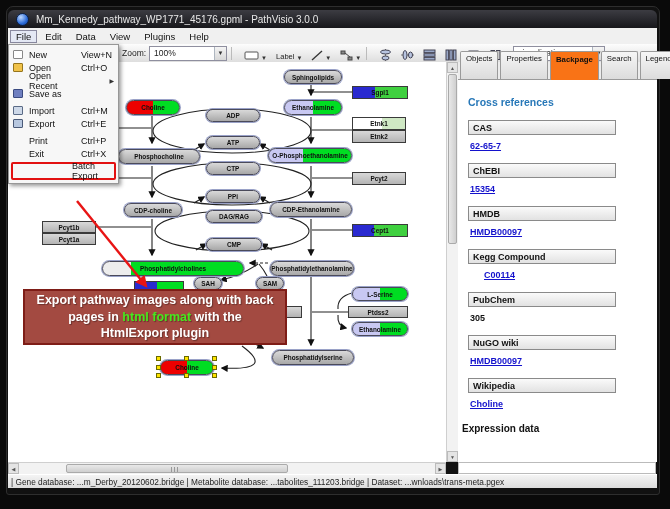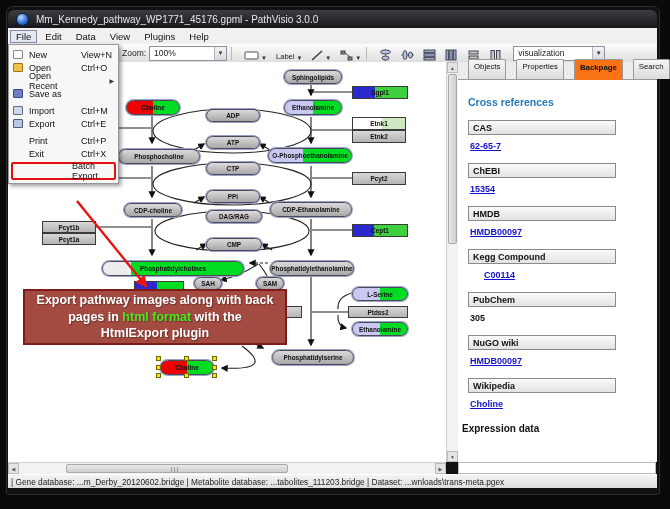--- a/index.html
+++ b/index.html
@@ -29,21 +29,21 @@
   #vscroll .thumb{position:absolute;left:1px;top:12px;width:9px;height:170px;background:linear-gradient(90deg,#e8e8e8,#cfcfcf);border:1px solid #aaa;border-radius:2px;box-sizing:border-box;}
   
   #hscroll{position:absolute;left:8px;top:462px;width:438px;height:12px;background:#f2f2f2;border-top:1px solid #cfcfcf;}
   #hscroll .sb-arrow{position:absolute;top:0;width:11px;height:11px;background:#e4e4e4;border:1px solid #bbb;box-sizing:border-box;font-size:5px;color:#555;display:flex;align-items:center;justify-content:center;}
   #hscroll .thumb{position:absolute;left:58px;top:1px;width:222px;height:9px;background:linear-gradient(#e9e9e9,#cfcfcf);border:1px solid #aaa;border-radius:2px;box-sizing:border-box;}
   #hscroll .grip{position:absolute;left:104px;top:2px;width:8px;height:5px;background:repeating-linear-gradient(90deg,#999 0 1px,transparent 1px 3px);}
   #sidebar-bottom{position:absolute;left:458px;top:462px;width:198px;height:12px;background:#fff;border:1px solid #bbb;box-sizing:border-box;}
   
   #sidebar{position:absolute;left:458px;top:62px;width:199px;height:400px;background:#fff;}
   #tabstrip{position:absolute;left:0;top:0;width:199px;height:17px;background:#ececec;border-bottom:1px solid #9a9a9a;display:flex;align-items:flex-end;font-size:7.8px;color:#111;}
-  .tab{padding:2px 5px 8px 5px;border:1px solid #9a9a9a;border-bottom:none;background:linear-gradient(#f6f6f6,#dcdcdc);margin-left:10px;border-radius:2px 2px 0 0;white-space:nowrap;}
+  .tab{padding:2px 5px 16px 5px;border:1px solid #9a9a9a;border-bottom:none;background:linear-gradient(#f6f6f6,#dcdcdc);margin-left:2px;border-radius:2px 2px 0 0;white-space:nowrap;}
   .tab.active{background:#f97316;font-weight:bold;padding-top:3px;position:relative;top:1px;}
   #backpage{position:absolute;left:0;top:18px;width:199px;height:382px;overflow:hidden;}
   #bp-heading{margin:16px 0 0 10px;font-size:10.5px;font-weight:bold;}
   .ref-block{margin:12px 0 0 10px;}
   .ref-header{width:148px;height:15px;border:1px solid #8a8a8a;background:linear-gradient(#fafafa,#e2e2e2);font-size:9px;font-weight:bold;color:#111;display:flex;align-items:center;padding-left:4px;box-sizing:border-box;}
   .ref-value{margin:6px 0 0 2px;font-size:9px;font-weight:bold;}
   .ref-value.link{text-decoration:underline;}
   #bp-footer{margin:14px 0 0 4px;font-size:10px;font-weight:bold;color:#111;}
   
   #statusbar{position:absolute;left:8px;top:474px;width:649px;height:14px;background:linear-gradient(#f4f4f4,#dcdcdc);border-top:1px solid #fff;display:flex;align-items:center;font-size:8.3px;color:#222;padding-left:3px;box-sizing:border-box;white-space:nowrap;overflow:hidden;}

